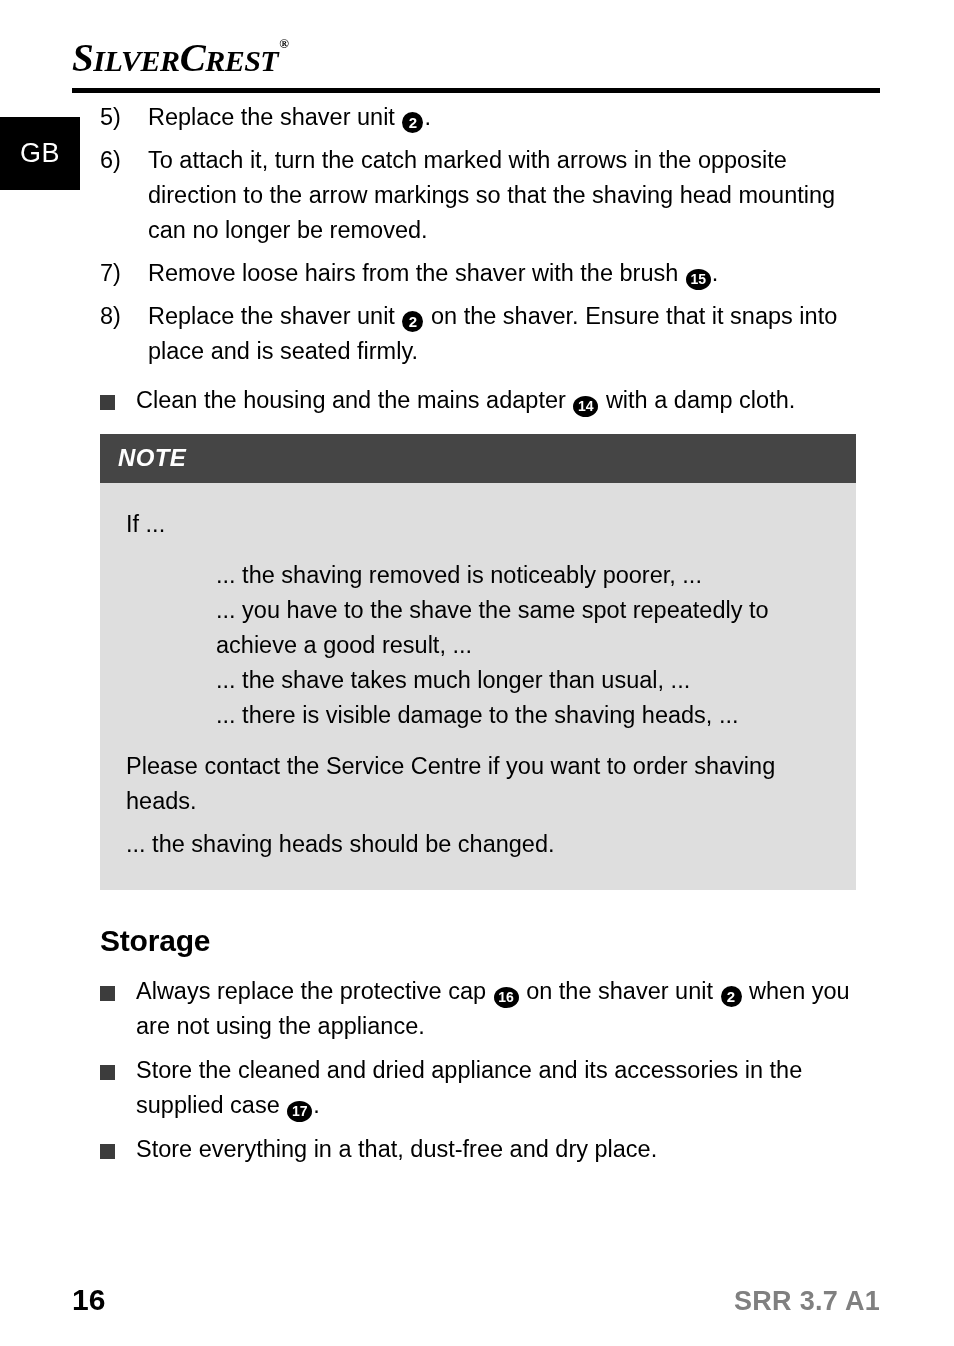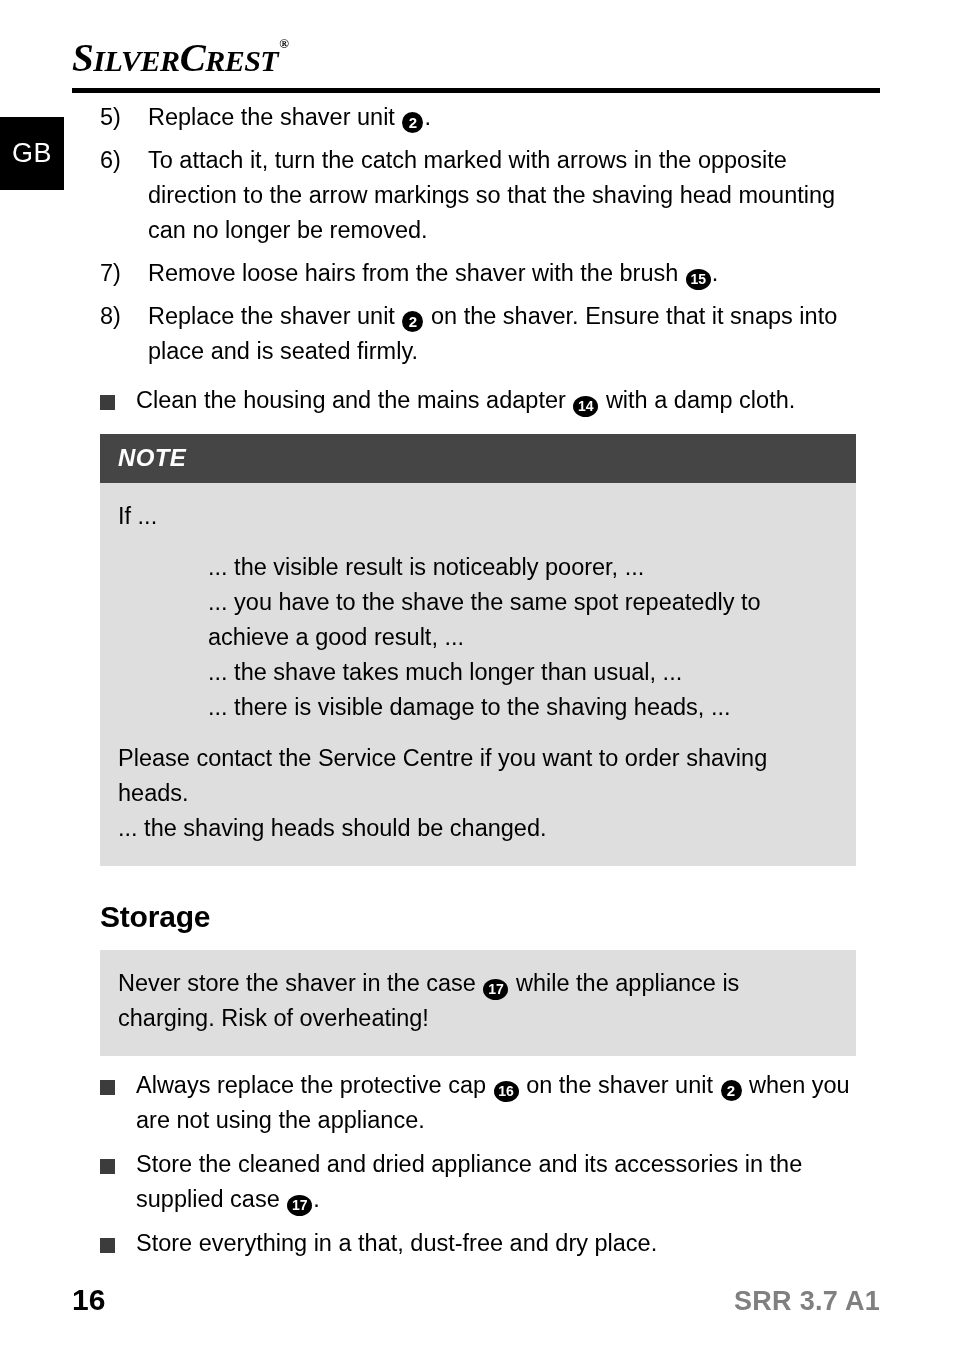--- a/index.html
+++ b/index.html
@@ -52,21 +52,21 @@
     width: 808px;
     height: 5px;
     background: #000;
   }
 
   
   #lang-tab {
     position: absolute;
     left: 0;
     top: 117px;
-    width: 64px;
+    width: 80px;
     height: 73px;
     background: #000;
     color: #fff;
     display: flex;
     align-items: center;
     justify-content: center;
     font-size: 27px;
     letter-spacing: 0.5px;
     font-family: "Liberation Sans", sans-serif;
   }
@@ -155,21 +155,21 @@
     padding: 10px 0 11px 18px;
     box-sizing: border-box;
   }
   .callout-body {
     background: #dedede;
     padding: 16px 20px 20px 18px;
     box-sizing: border-box;
     font-size: 23.5px;
     line-height: 35px;
   }
-  .callout-body p { margin: 0; }
+  .callout-body p { margin: 8px; }
   .callout-body p + p { margin-top: 16px; }
   .indented { padding-left: 90px; }
 
   
   .section-heading {
     font-size: 30px;
     font-weight: bold;
     letter-spacing: -0.2px;
     margin: 34px 0 16px 0;
   }
@@ -232,36 +232,33 @@
         <i></i>
       </div>
     <div class="sq-body"><span>Clean the housing and the mains adapter </span><span class="cn two">14</span><span> with a damp cloth.</span></div>
   </div>
 
   <div class="callout">
     <div class="callout-head">NOTE</div>
     <div class="callout-body">
       <p>If ...</p>
       <p class="indented" style="margin-top:16px;">
-        <span>... the visible result is noticeably poorer, ...</span><br>
+        <span>... the shaving removed is noticeably poorer, ...</span><br>
         <span>... you have to the shave the same spot repeatedly to achieve a good result, ...</span><br>
         <span>... the shave takes much longer than usual, ...</span><br>
         <span>... there is visible damage to the shaving heads, ...</span>
       </p>
       <p>Please contact the Service Centre if you want to order shaving heads.</p>
       <p style="margin-top:0;">... the shaving heads should be changed.</p>
     </div>
   </div>
 
   <div class="section-heading">Storage</div>
 
   <div class="callout">
-    <div class="callout-body">
-      <p><span>Never store the shaver in the case </span><span class="cn two">17</span><span> while the appliance is charging. Risk of overheating!</span></p>
-    </div>
   </div>
 
   <div style="margin-top:12px;">
     <div class="sq-item">
       <div class="sq-marker">
           <i></i>
         </div>
       <div class="sq-body">Always replace the protective cap <span class="cn two">16</span> on the shaver unit <span class="cn">2</span> when you are not using the appliance.</div>
     </div>
     <div class="sq-item">

